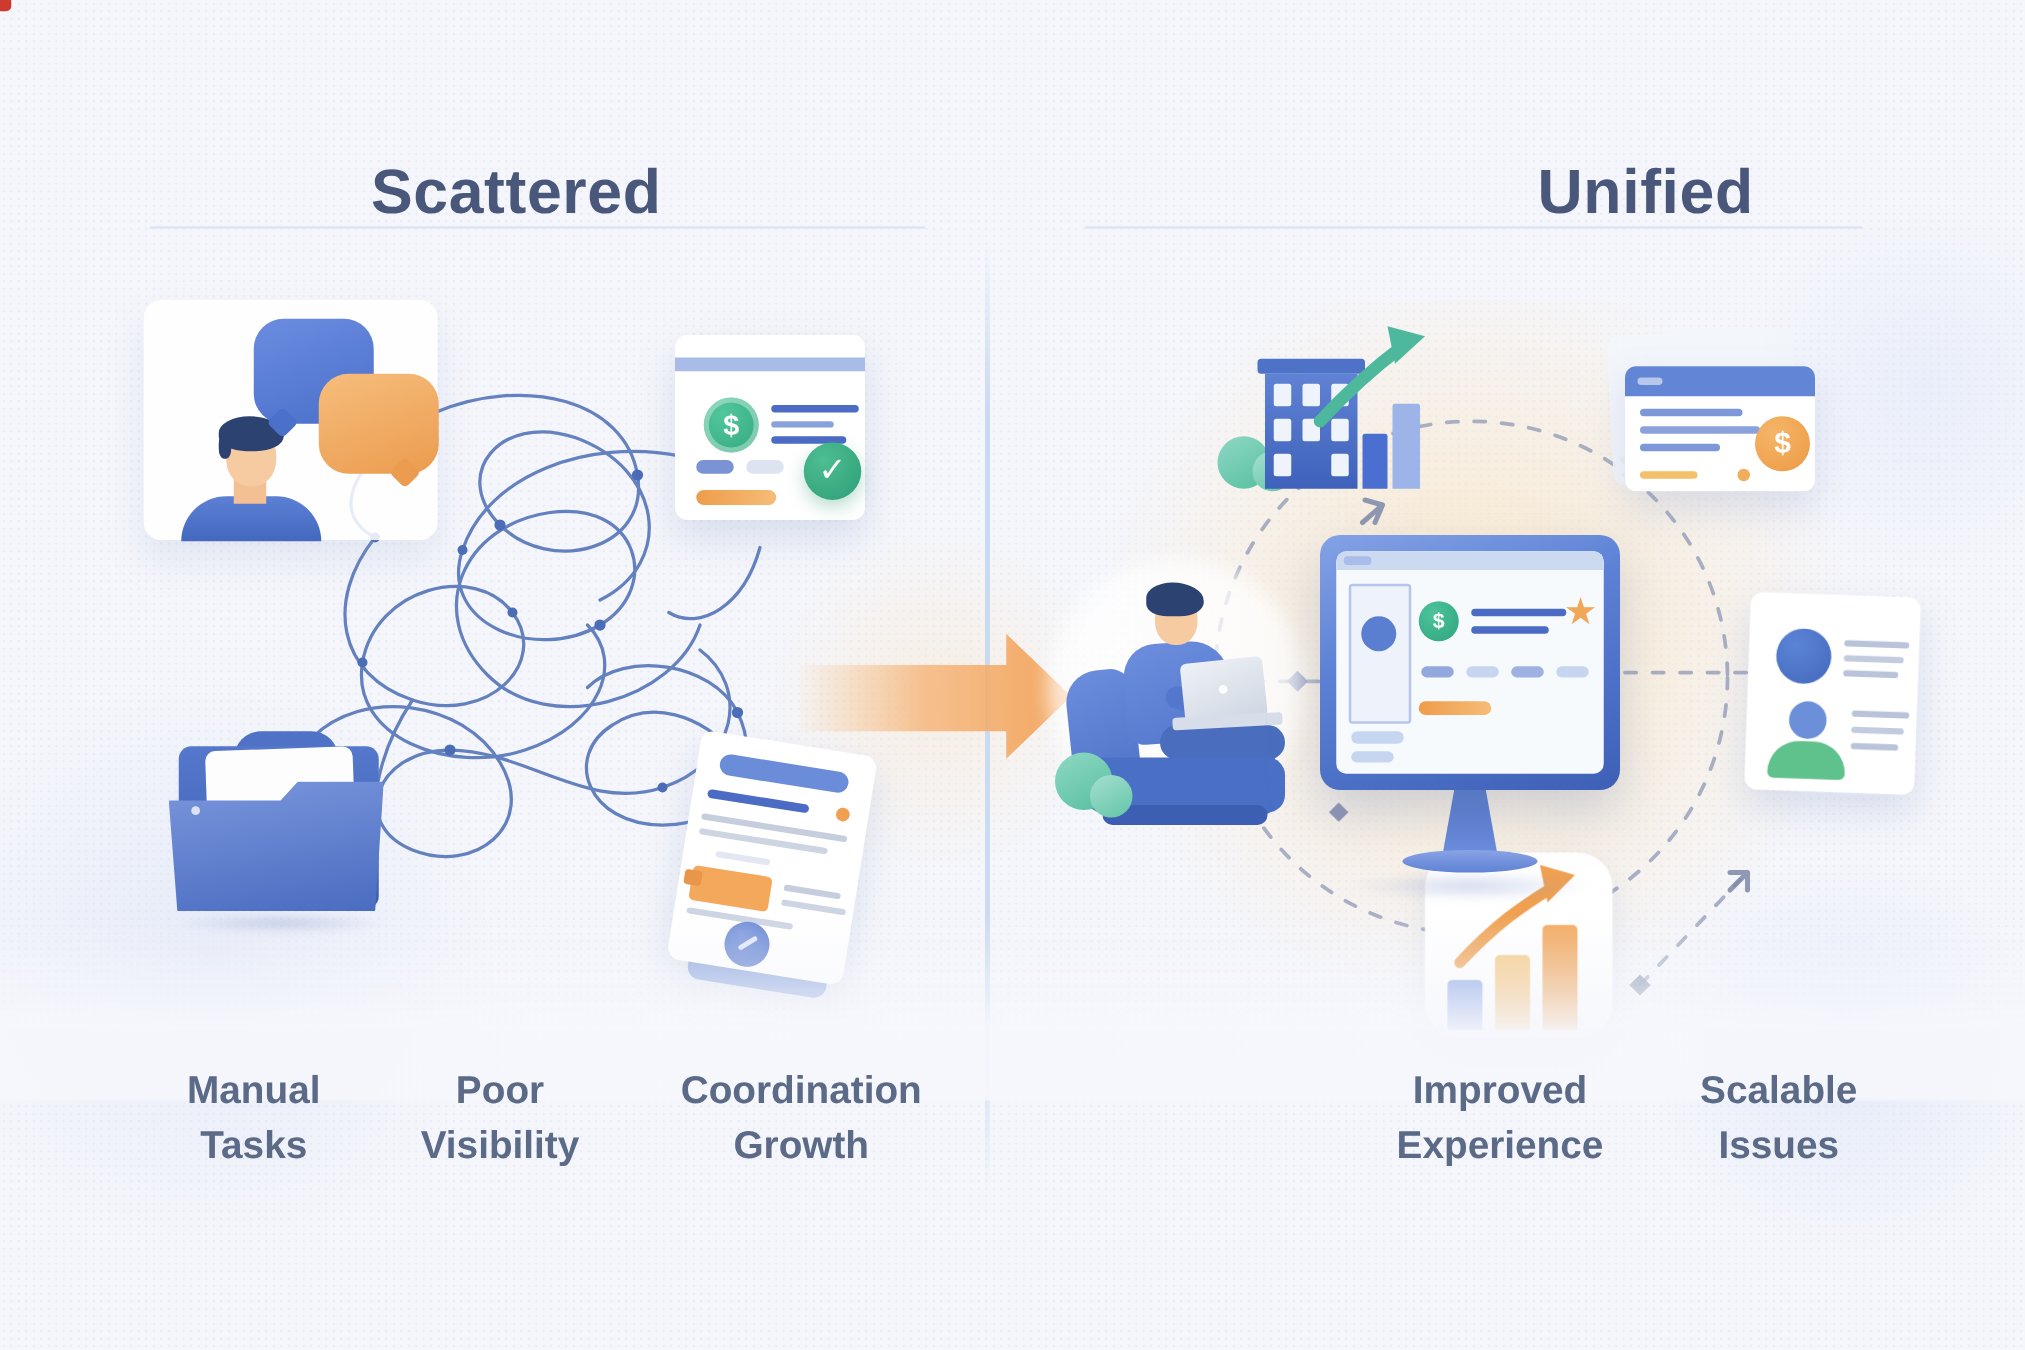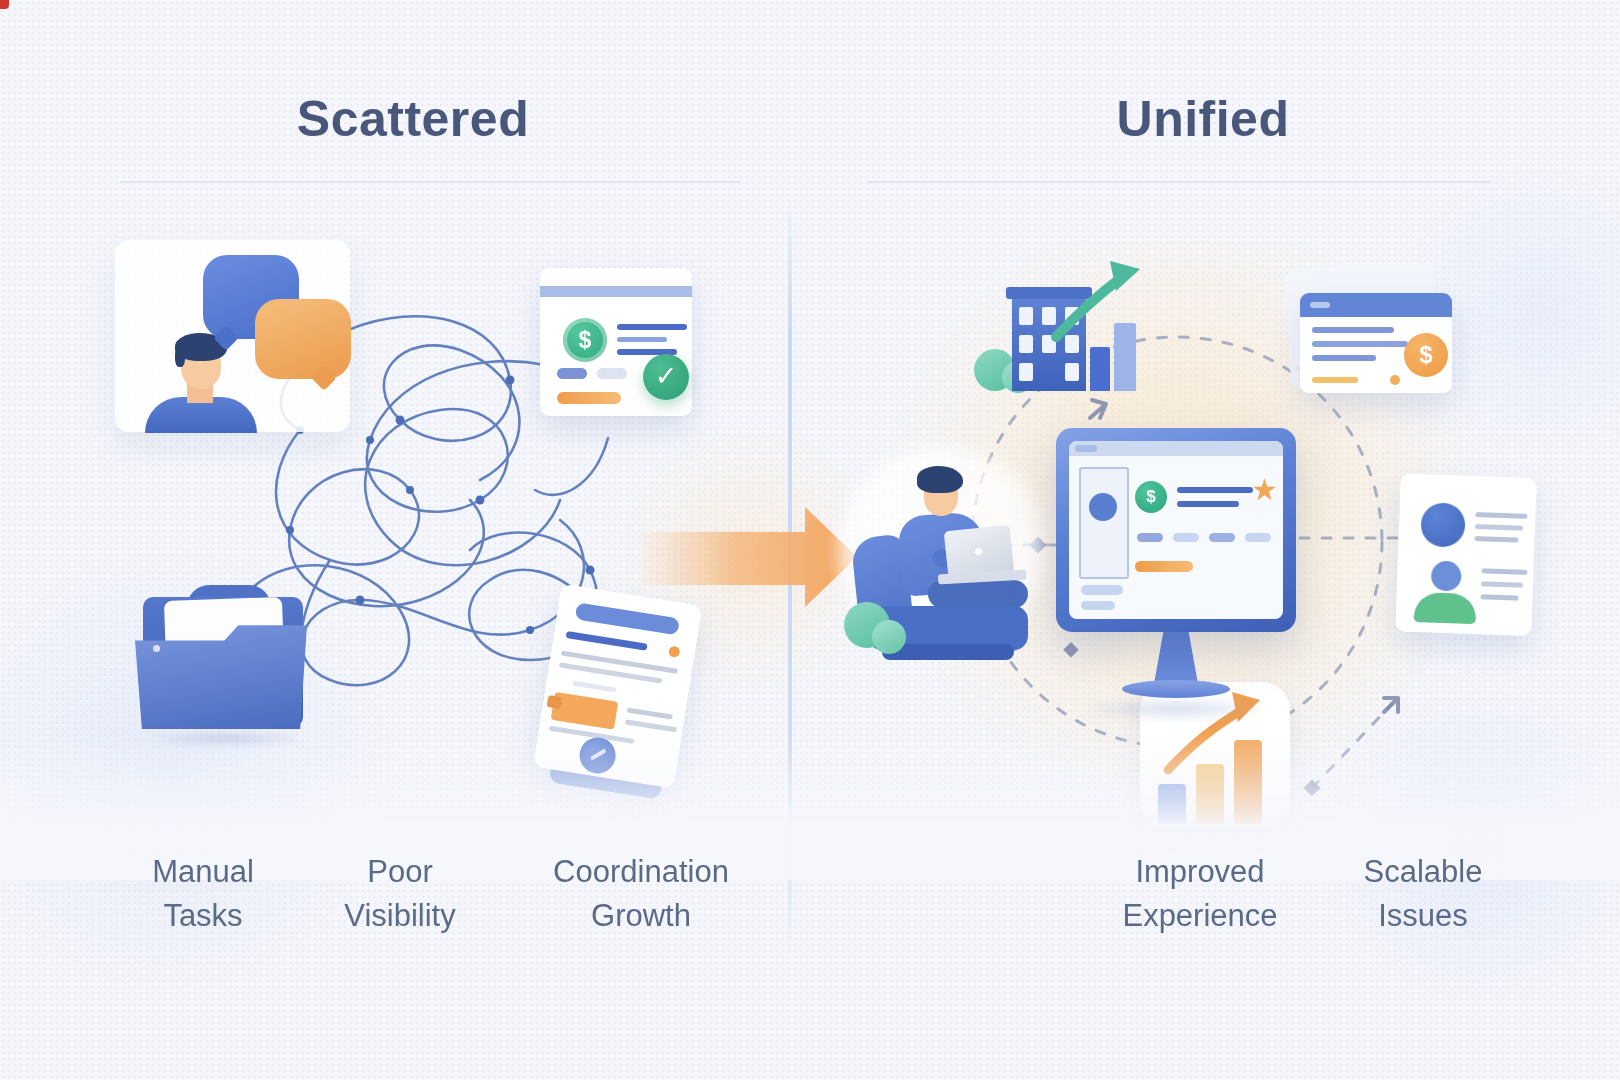--- a/index.html
+++ b/index.html
@@ -4,43 +4,43 @@
 <style>
   html,body{margin:0;padding:0;background:#e9ebf2;}
   .canvas{
     position:relative;width:1620px;height:1080px;overflow:hidden;
     background-color:#f5f6fb;
     background-image:radial-gradient(rgba(198,205,226,.28) 1px, transparent 1.2px);
     background-size:6px 6px;
     font-family:"Liberation Sans","DejaVu Sans",sans-serif;
   }
   .abs{position:absolute;}
-  .title{font-size:50px;font-weight:600;color:#49587a;letter-spacing:.5px;text-align:center;}
-  .lbl{font-size:31px;color:#5a6a87;text-align:center;line-height:44px;font-weight:400;}
+  .title{font-size:50px;font-weight:600;color:#49587a;letter-spacing:.5px;text-align:center;margin-top:34px;}
+  .lbl{font-size:31px;color:#5a6a87;text-align:center;line-height:44px;font-weight:700;}
   .wash{position:absolute;pointer-events:none;}
   .card{background:#fff;box-shadow:0 14px 30px rgba(130,150,200,.25);}
   .line{position:absolute;border-radius:4px;}
   .dollar{color:#fff;font-weight:bold;text-align:center;}
 </style>
 </head>
 <body>
 
 <div class="canvas">
 
   <div class="wash" style="left:880px;top:240px;width:600px;height:600px;background:radial-gradient(circle at 50% 45%, rgba(251,229,193,.85), rgba(251,229,193,0) 68%);"></div>
   <div class="wash" style="left:1020px;top:400px;width:340px;height:320px;background:radial-gradient(circle, rgba(255,244,222,.9), rgba(255,244,222,0) 70%);"></div>
   <div class="wash" style="left:-60px;top:540px;width:460px;height:460px;background:radial-gradient(circle, rgba(213,223,246,.5), rgba(213,223,246,0) 70%);"></div>
   <div class="wash" style="left:610px;top:420px;width:280px;height:280px;background:radial-gradient(circle, rgba(250,226,190,.4), rgba(250,226,190,0) 70%);"></div>
   <div class="wash" style="left:1310px;top:690px;width:340px;height:310px;background:radial-gradient(circle, rgba(216,226,248,.55), rgba(216,226,248,0) 70%);"></div>
   <div class="wash" style="left:1390px;top:160px;width:300px;height:300px;background:radial-gradient(circle, rgba(222,230,250,.5), rgba(222,230,250,0) 70%);"></div>
 
   <div class="abs" style="left:0;top:0;width:9px;height:9px;background:#cc3b2e;border-radius:0 0 4px 0;"></div>
 
   <div class="abs title" style="left:213px;top:90px;width:400px;">Scattered</div>
-  <div class="abs title" style="left:1003px;top:90px;width:400px;">Unified</div>
+  <div class="abs title" style="left:1003px;top:90px;width:400px;text-align:right;">Unified</div>
   <div class="abs" style="left:120px;top:181px;width:620px;height:2px;background:#dde4f2;"></div>
   <div class="abs" style="left:868px;top:181px;width:622px;height:2px;background:#dde4f2;"></div>
   <div class="abs" style="left:788px;top:195px;width:4px;height:760px;background:linear-gradient(to bottom, rgba(204,220,240,0), #c8daf0 18%, #cbdcf1 80%, rgba(204,220,240,0));"></div>
 
   <svg class="abs" style="left:140px;top:290px;" width="520" height="500" viewBox="0 0 520 500" fill="none">
     <g stroke="#4b6db5" stroke-width="2.6" stroke-linecap="round" opacity="0.85">
       <path d="M 208 40 C 280 10, 360 30, 370 90 C 380 150, 300 170, 260 130 C 220 90, 260 40, 320 60 C 390 85, 400 160, 340 190"></path>
       <path d="M 405 75 C 330 60, 250 90, 230 150 C 210 210, 290 240, 340 210 C 390 180, 370 110, 300 120 C 230 130, 200 200, 250 250 C 300 300, 400 270, 420 210"></path>
       <path d="M 160 140 C 120 190, 130 250, 190 270 C 250 290, 300 240, 270 200 C 240 160, 160 180, 150 240 C 140 300, 220 330, 280 310 C 340 290, 360 240, 330 210"></path>
       <path d="M 110 300 C 150 260, 230 270, 260 320 C 290 370, 240 410, 190 390 C 140 370, 160 310, 220 310 C 280 310, 330 360, 390 340 C 450 320, 460 260, 420 230"></path>

